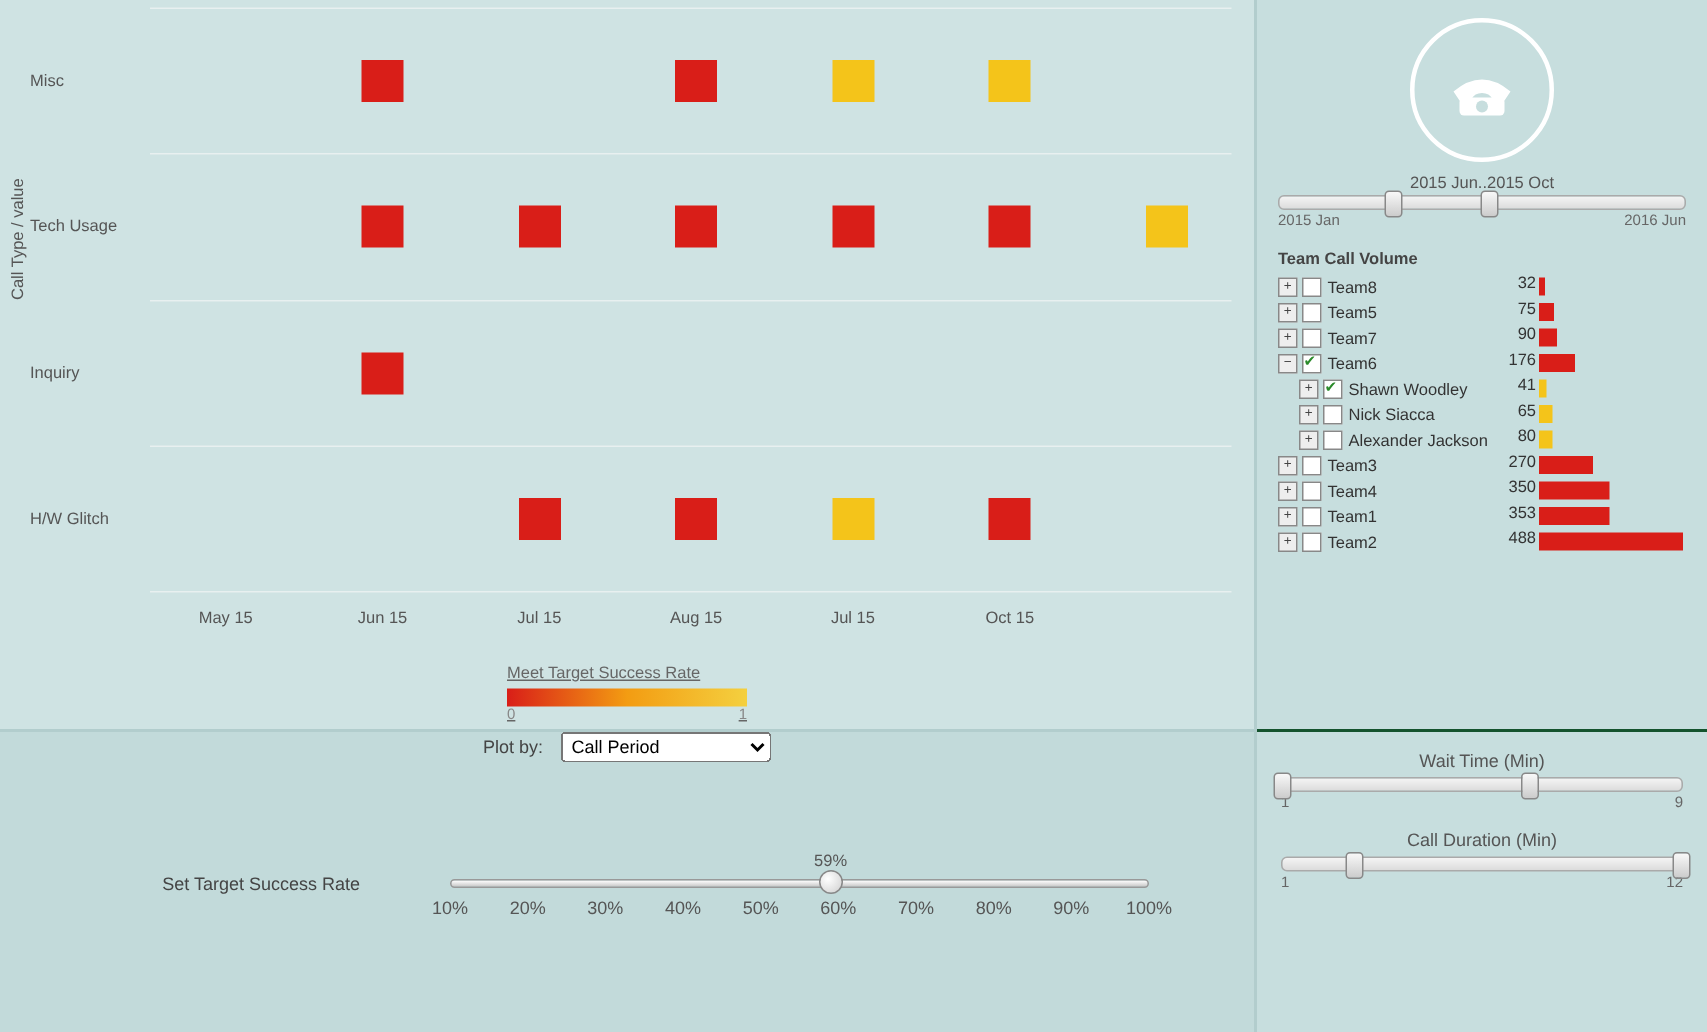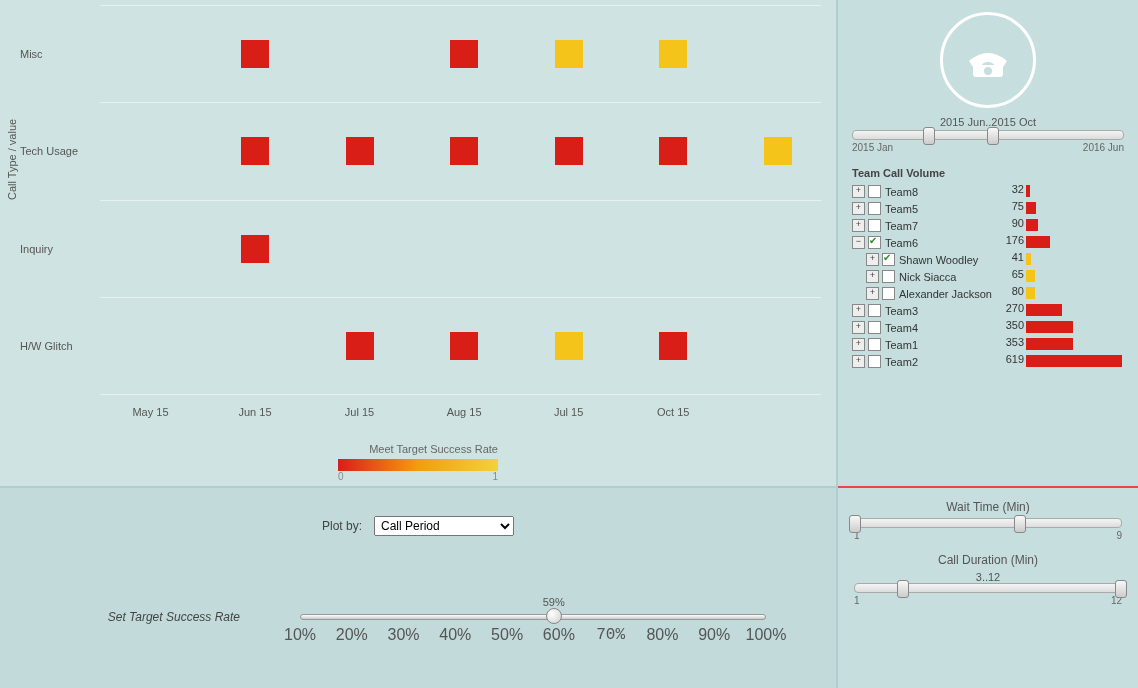--- a/index.html
+++ b/index.html
@@ -1,30 +1,30 @@
 <!DOCTYPE html>
 <html><head>
 <meta charset="utf-8">
 <style>
   html,body{margin:0;padding:0;font-family:Verdana,Arial,sans-serif;font-size:12px;color:#444;background:#b8d6d6;}
   .grid{display:grid;grid-template-columns:838px 300px;grid-template-rows:488px 200px;width:1138px;height:688px;}
   .panel{position:relative;box-sizing:border-box;}
   .p-chart{background:#cfe3e3;border-right:2px solid #b2cdcd;border-bottom:2px solid #b2cdcd;}
-  .p-side{background:#c7dede;border-bottom:2px solid #ef4444;}
+  .p-side{background:#c7dede;border-bottom:2px solid #14532d;}
   .p-controls{background:#c2dada;border-right:2px solid #b2cdcd;}
   .p-sliders{background:#c7dede;}
 
   .ylabel{position:absolute;left:6px;top:200px;transform:rotate(-90deg);transform-origin:left top;font-size:11px;color:#555;}
   .plotarea{position:absolute;left:100px;top:5px;right:15px;bottom:95px;border-top:1px solid #e8f0f0;}
   .row{position:relative;height:25%;border-bottom:1px solid #e8f0f0;}
   .rowlabel{position:absolute;left:-80px;top:50%;transform:translateY(-50%);font-size:11px;color:#555;}
   .sq{position:absolute;width:28px;height:28px;top:50%;transform:translate(-50%,-50%);}
   .xaxis{position:absolute;left:100px;right:15px;bottom:60px;height:20px;}
   .xtick{position:absolute;font-size:11px;color:#555;transform:translateX(-50%);}
-  .legend{position:absolute;left:50%;transform:translateX(-50%);bottom:4px;text-align:right;font-size:11px;color:#666;}
+  .legend{position:absolute;left:50%;transform:translateX(-50%);bottom:4px;text-align:left;font-size:11px;color:#666;text-decoration:underline;}
   .grad{width:160px;height:12px;background:linear-gradient(to right,#d91e18,#f39c12,#f4d03f);margin:4px auto 0;}
   .lgtks{display:flex;justify-content:space-between;width:160px;margin:0 auto;font-size:10px;color:#888;}
 
   .phone-ring{width:90px;height:90px;border:3px solid #fff;border-radius:50%;margin:12px auto 8px;display:flex;align-items:center;justify-content:center;}
   .dateslider{position:relative;margin:0 14px;}
   .dl{text-align:center;font-size:11px;color:#555;}
   .track{height:8px;background:linear-gradient(#f4f4f4,#dcdcdc);border:1px solid #aaa;border-radius:4px;position:relative;margin-top:2px;}
   .thumb{position:absolute;top:-4px;width:10px;height:16px;background:linear-gradient(#f8f8f8,#ccc);border:1px solid #888;border-radius:3px;transform:translateX(-50%);}
   .tends{display:flex;justify-content:space-between;font-size:10px;color:#666;margin-top:2px;}
 
@@ -37,21 +37,21 @@
   .tlbl{flex:none;color:#333;}
   .tval{position:absolute;left:148px;top:0;text-align:right;width:24px;color:#333;}
   .tbar{position:absolute;left:174px;top:2px;height:12px;}
 
   .ctl-row{display:flex;align-items:center;justify-content:center;gap:12px;}
   select{font-size:12px;padding:1px 2px;min-width:140px;}
   .bigslider{position:relative;margin:0 40px;}
   .bigtrack{height:4px;background:linear-gradient(#fff,#c8c8c8);border:1px solid #999;border-radius:3px;margin-top:18px;position:relative;}
   .bigthumb{position:absolute;top:-7px;width:14px;height:14px;border-radius:50%;border:1px solid #888;background:radial-gradient(circle at 35% 35%,#fff,#cfcfcf);transform:translateX(-50%);}
   .vlabel{position:absolute;top:0;font-size:11px;color:#555;transform:translateX(-50%);}
-  .pticks{position:relative;height:16px;margin-top:6px;font-size:16px;color:#555;}
+  .pticks{position:relative;height:16px;margin-top:6px;font-size:12px;color:#555;}
   .pt{position:absolute;transform:translateX(-50%);}
   .slider-sec{margin:12px 16px;}
   .slider-title{text-align:center;font-size:12px;color:#555;margin-bottom:4px;}
   .range-track{height:8px;background:linear-gradient(#f4f4f4,#dcdcdc);border:1px solid #aaa;border-radius:4px;position:relative;}
 </style>
 </head>
 <body>
 
 <div class="grid">
 
@@ -195,47 +195,47 @@
             <div class="tg">+</div>
             <div class="cb"></div>
             <span class="tlbl">Team1</span>
             <span class="tval">353</span>
             <div class="tbar" style="width: 47.3296px; background: rgb(217, 30, 24);"></div>
           </div>
           <div class="trow" style="padding-left: 0px;">
             <div class="tg">+</div>
             <div class="cb"></div>
             <span class="tlbl">Team2</span>
-            <span class="tval">619</span>
+            <span class="tval">488</span>
             <div class="tbar" style="width: 96px; background: rgb(217, 30, 24);"></div>
           </div>
         </div>
     </div>
   </div>
 
   <div class="panel p-controls">
-    <div class="ctl-row" style="margin-top:28px;">
+    <div class="ctl-row" style="">
       <span>Plot by:</span>
       <select><option>Call Period</option></select>
     </div>
     <div style="display:flex;align-items:flex-start;margin-top:60px;">
-      <div style="width:240px;text-align:right;padding-right:20px;padding-top:14px;font-style:italic;">Set Target Success Rate</div>
+      <div style="width:240px;text-align:right;padding-right:20px;padding-top:14px;">Set Target Success Rate</div>
       <div class="bigslider" style="flex:1;margin-right:70px;">
         <div class="vlabel" id="target-vlabel" style="left: 54.4444%;">59%</div>
         <div class="bigtrack">
             <div class="bigthumb" id="target-thumb" style="left: 54.4444%;"></div>
           </div>
         <div class="pticks" id="pct-ticks">
             <span class="pt" style="left: 0%;">10%</span>
             <span class="pt" style="left: 11.1111%;">20%</span>
             <span class="pt" style="left: 22.2222%;">30%</span>
             <span class="pt" style="left: 33.3333%;">40%</span>
             <span class="pt" style="left: 44.4444%;">50%</span>
             <span class="pt" style="left: 55.5556%;">60%</span>
-            <span class="pt" style="left: 66.6667%; font-family: Liberation Mono, monospace;">70%</span>
+            <span class="pt" style="left: 66.6667%;">70%</span>
             <span class="pt" style="left: 77.7778%;">80%</span>
             <span class="pt" style="left: 88.8889%;">90%</span>
             <span class="pt" style="left: 100%;">100%</span>
           </div>
       </div>
     </div>
   </div>
 
   <div class="panel p-sliders">
     <div class="slider-sec">
@@ -244,21 +244,20 @@
           <div class="thumb" style="left: 0%;"></div>
           <div class="thumb" style="left: 62%;"></div>
         </div>
       <div class="tends">
           <span>1</span>
           <span>9</span>
         </div>
     </div>
     <div class="slider-sec">
       <div class="slider-title">Call Duration (Min)</div>
-      <div class="dl">3..12</div>
       <div class="range-track" id="dur-track">
           <div class="thumb" style="left: 18%;"></div>
           <div class="thumb" style="left: 100%;"></div>
         </div>
       <div class="tends">
           <span>1</span>
           <span>12</span>
         </div>
     </div>
   </div>

